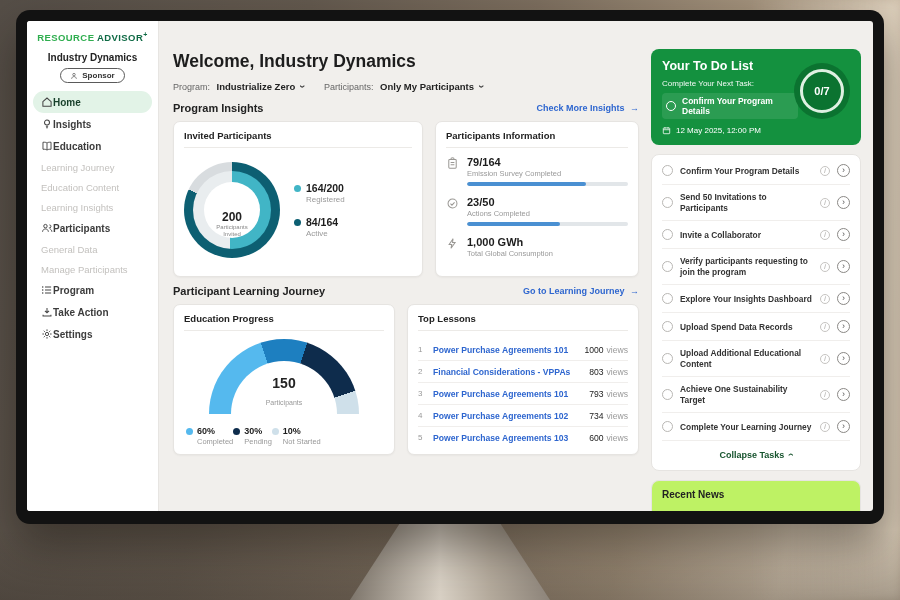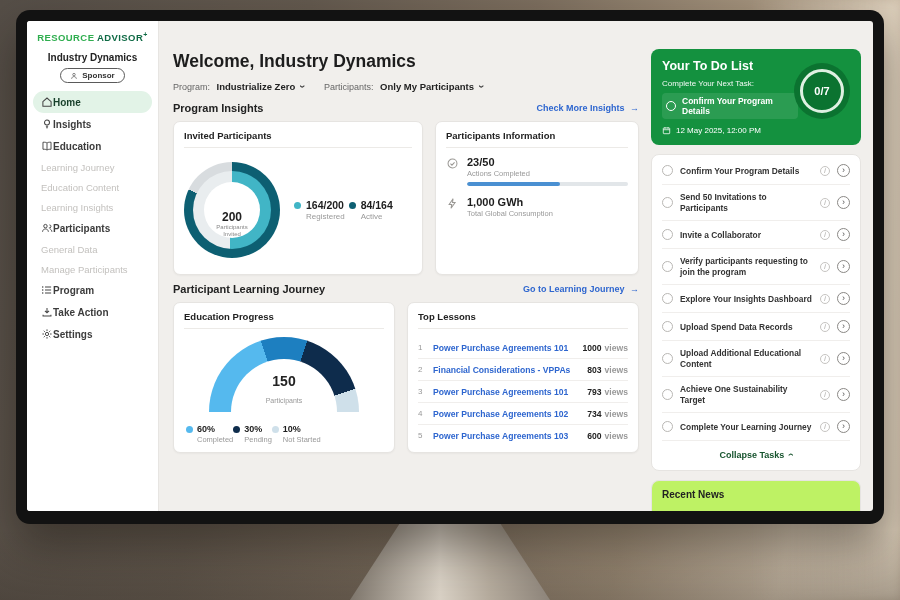--- a/index.html
+++ b/index.html
@@ -50,21 +50,21 @@
   .card-invited{width:250px;min-width:250px}
   .inv-body{display:flex;align-items:center;gap:14px;padding:6px 0 8px}
   .donut{position:relative;width:96px;height:96px;flex:none}
   .d-outer,.d-inner{position:absolute;border-radius:50%}
   .d-outer{inset:0}
   .d-inner{inset:9px}
   .d-hole{position:absolute;inset:20px;border-radius:50%;background:#fff;display:flex;flex-direction:column;
        align-items:center;justify-content:flex-end;text-align:center}
   .d-hole b{font-size:12px;color:#222}
   .d-hole span{font-size:6px;color:#888;line-height:1.2;width:44px}
-  .legend{display:flex;gap:4px}
+  .legend{display:flex;flex-direction:column;gap:12px}
   .leg-top{display:flex;align-items:center;gap:5px;font-size:10.5px}
   .dot{width:7px;height:7px;border-radius:50%;flex:none}
   .leg-top b{color:#1d1d1d}
   .leg-label{display:block;font-size:8px;color:#999;margin:1px 0 0 12px}
 
   
   .card-info{flex:1;min-width:0}
   .info-row{display:flex;gap:8px;margin-bottom:10px}
   .info-row svg{width:13px;height:13px;color:#9a9894;flex:none;margin-top:1px}
   .info-main{flex:1}
@@ -86,21 +86,21 @@
   .gl-top b{color:#1d1d1d}
   .gl-label{display:block;font-size:7.5px;color:#999;margin:1px 0 0 11px}
 
   
   .card-lessons{flex:1;min-width:0;padding-bottom:3px}
   .lesson-row{display:flex;align-items:center;gap:7px;padding:5.5px 0;border-bottom:1px solid #f0eeec;font-size:8.6px}
   .lesson-row:last-child{border-bottom:none}
   .lesson-rank{color:#999;font-size:8px;width:8px;flex:none}
   .lesson-title{color:#2e66cf;font-weight:600;flex:1;white-space:nowrap;overflow:hidden;text-overflow:ellipsis;cursor:pointer}
   .lesson-views{color:#222;font-weight:bold;font-size:8.6px;white-space:nowrap}
-  .lesson-views span{color:#999;font-weight:700;margin-left:3px}
+  .lesson-views span{color:#999;font-weight:400;margin-left:3px}
 
   
   .right-col{width:210px;min-width:210px;display:flex;flex-direction:column;gap:9px}
   .todo-card{background:#14913f;border-radius:8px;padding:10px 11px;color:#fff;position:relative}
   .todo-title{font-size:12.5px;font-weight:bold}
   .todo-sub{font-size:8px;margin-top:6px;opacity:.95}
   .todo-next{display:flex;align-items:center;gap:6px;margin-top:5px;width:136px;background:rgba(255,255,255,.10);
        border-radius:4px;padding:3px 4px}
   .todo-check{width:10px;height:10px;border:1.4px solid #fff;border-radius:50%;flex:none}
   .todo-next span{font-size:8.5px;font-weight:bold;line-height:1.2}
@@ -280,20 +280,33 @@
                 <span class="leg-label">Active</span>
               </div>
             </div>
           </div>
         </section>
 
         <section class="card card-info">
           <div class="card-title">Participants Information</div>
           <div class="info-row">
             <svg viewBox="0 0 14 14" fill="none" stroke="currentColor" stroke-width="1.1">
+                  <rect x="3" y="2.6" width="8" height="9.4" rx="1"></rect>
+                  <path d="M5.2 2.6a1.8 1.8 0 0 1 3.6 0M5 6h4M5 8.4h4"></path>
+                </svg>
+            <div class="info-main">
+              <b>79/164</b>
+              <div class="info-label">Emission Survey Completed</div>
+              <div class="bar">
+                    <div class="bar-fill" style="width: 74%;"></div>
+                  </div>
+            </div>
+          </div>
+          <div class="info-row">
+            <svg viewBox="0 0 14 14" fill="none" stroke="currentColor" stroke-width="1.1">
                   <circle cx="7" cy="7" r="4.8"></circle>
                   <path d="M4.8 7.2l1.6 1.6 2.8-3"></path>
                 </svg>
             <div class="info-main">
               <b>23/50</b>
               <div class="info-label">Actions Completed</div>
               <div class="bar">
                     <div class="bar-fill" style="width: 58%;"></div>
                   </div>
             </div>

